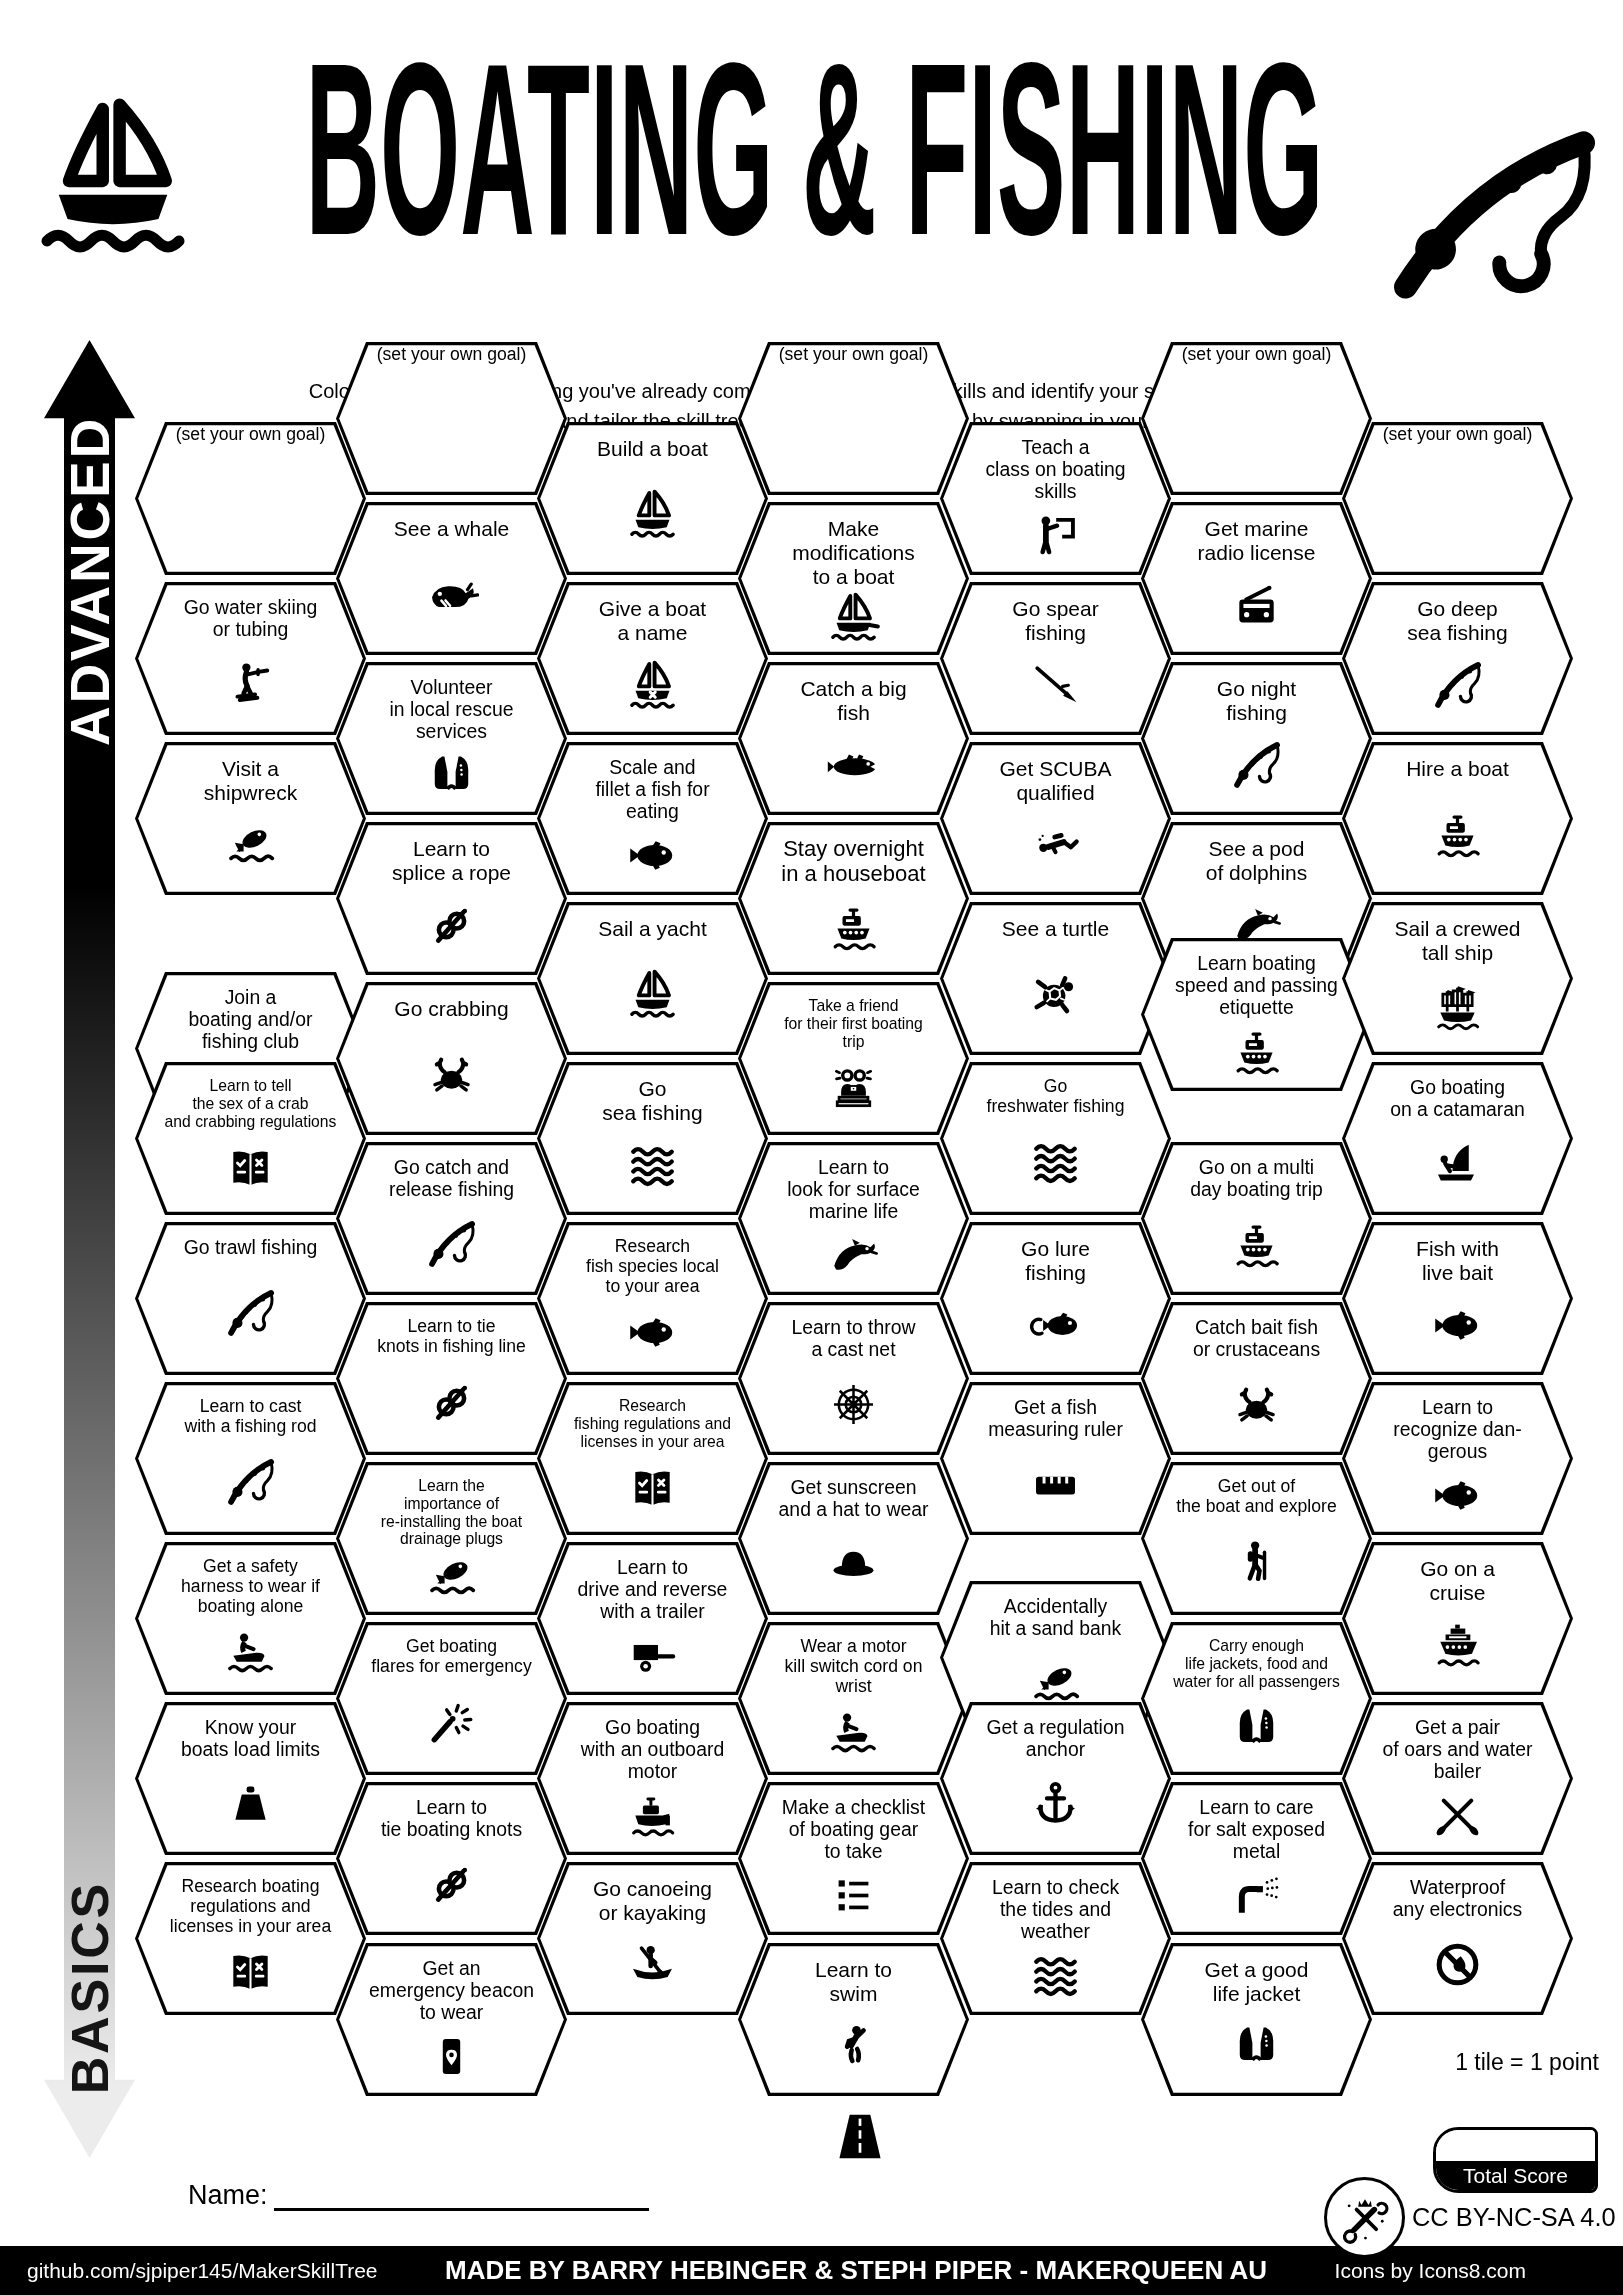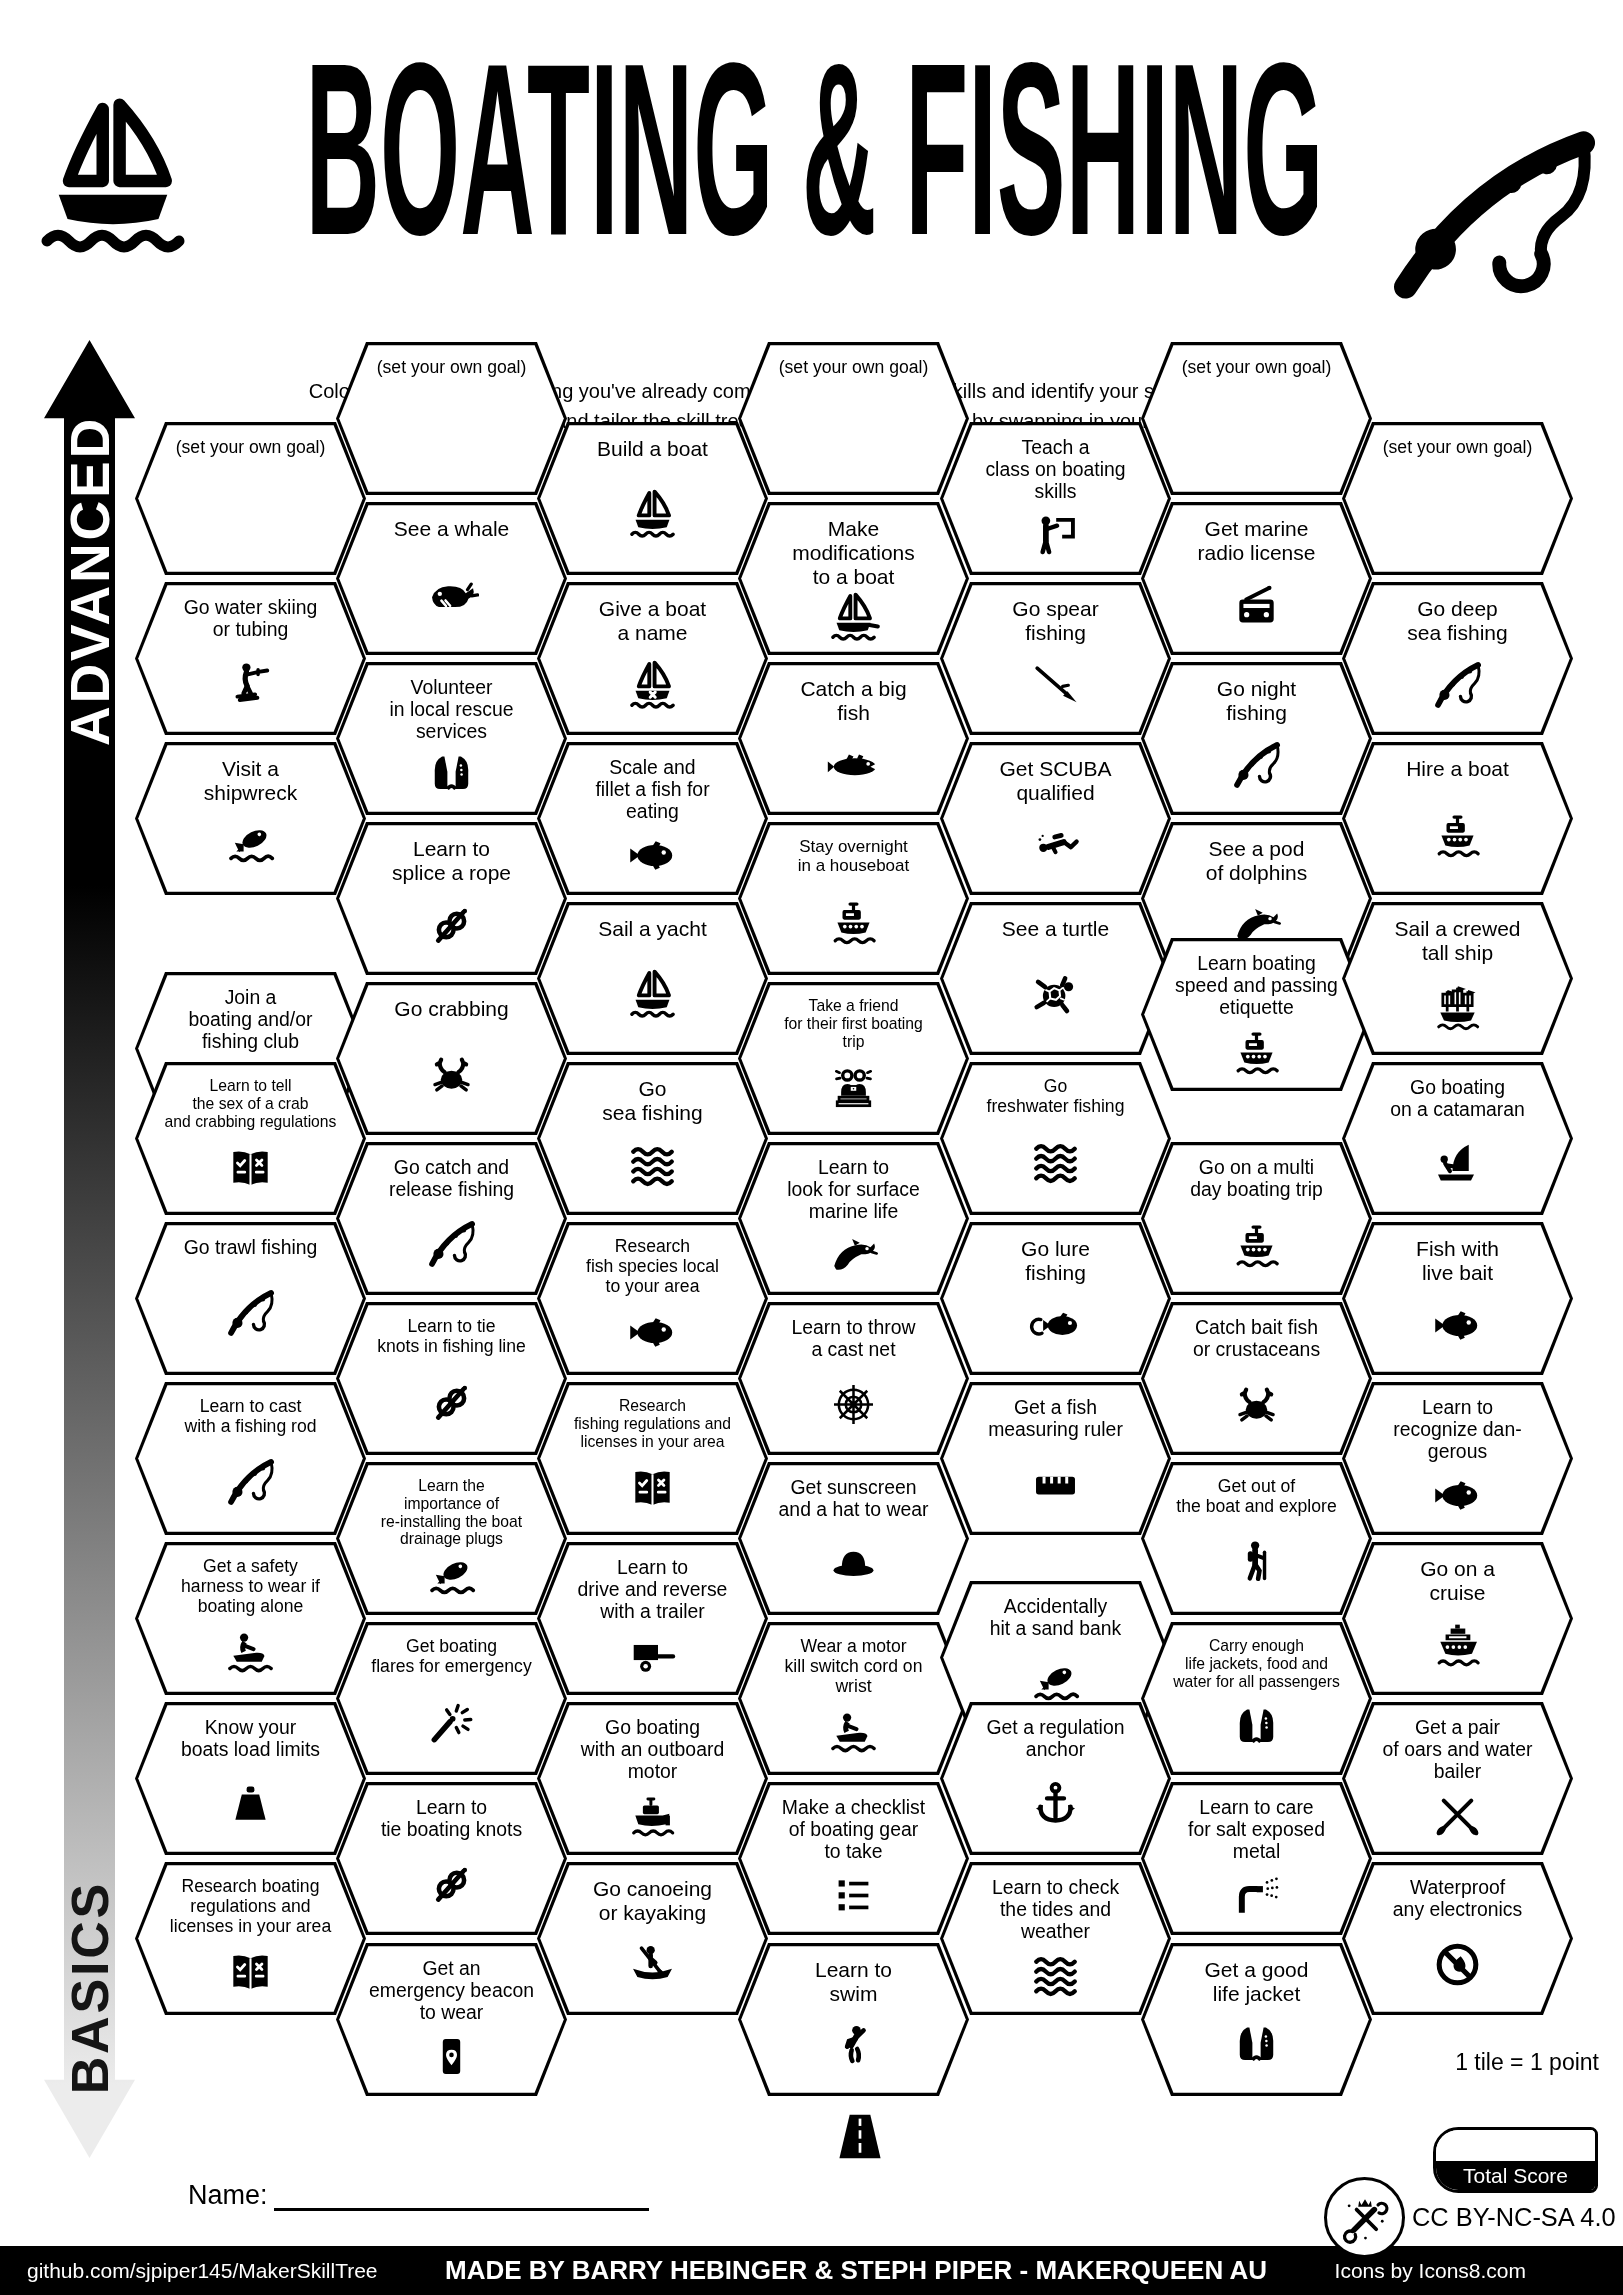--- a/index.html
+++ b/index.html
@@ -28,21 +28,21 @@
   .axis-basics{top:1541px;color:#151515;font-size:52px;}
 
   
   #hexes .hex{position:absolute;width:231px;height:153px;background:#000;
     clip-path:polygon(0% 50%,13% 0%,87% 0%,100% 50%,87% 100%,13% 100%);
     filter:drop-shadow(1.4px 1.9px 1.9px rgba(0,0,0,.25));}
   .hex-inner{position:absolute;inset:3.2px;background:#fff;
     clip-path:polygon(0% 50%,13% 0%,87% 0%,100% 50%,87% 100%,13% 100%);
     display:flex;flex-direction:column;align-items:center;}
   .hex-label{white-space:pre-line;text-align:center;line-height:1.13;margin-top:12px;}
-  .hex.goal .hex-label{margin-top:13px;}
+  .hex.goal .hex-label{margin-top:0;}
   .icon-wrap{flex:1;display:flex;align-items:center;justify-content:center;padding-bottom:4.6px;}
   .hex-icon{width:55px;height:55px;color:#000;}
 
   .start-road{position:absolute;left:807px;top:2104px;width:106px;height:65px;color:#000;}
 
   
   .name-row{position:absolute;left:164px;top:2180px;display:flex;align-items:flex-end;font-size:27px;margin-left:24px;}
   .name-line{display:inline-block;width:375px;height:23px;border-bottom:3.2px solid #000;margin-left:6.5px;}
   .tile-point{position:absolute;right:24px;top:2049px;font-size:23px;}
   .score-box{position:absolute;left:1433px;top:2127px;width:165px;height:66px;
@@ -801,21 +801,21 @@
 fish</div>
           <div class="icon-wrap">
             <svg class="hex-icon" viewBox="0 0 24 24">
               <use href="#s-bigfish"></use>
             </svg>
           </div>
         </div>
       </div>
       <div class="hex" style="left: 738px; top: 822px;">
         <div class="hex-inner">
-          <div class="hex-label" style="font-size: 17px;">Stay overnight
+          <div class="hex-label" style="font-size: 22px;">Stay overnight
 in a houseboat</div>
           <div class="icon-wrap">
             <svg class="hex-icon" viewBox="0 0 24 24">
               <use href="#s-ship"></use>
             </svg>
           </div>
         </div>
       </div>
       <div class="hex" style="left: 738px; top: 982px;">
         <div class="hex-inner">

